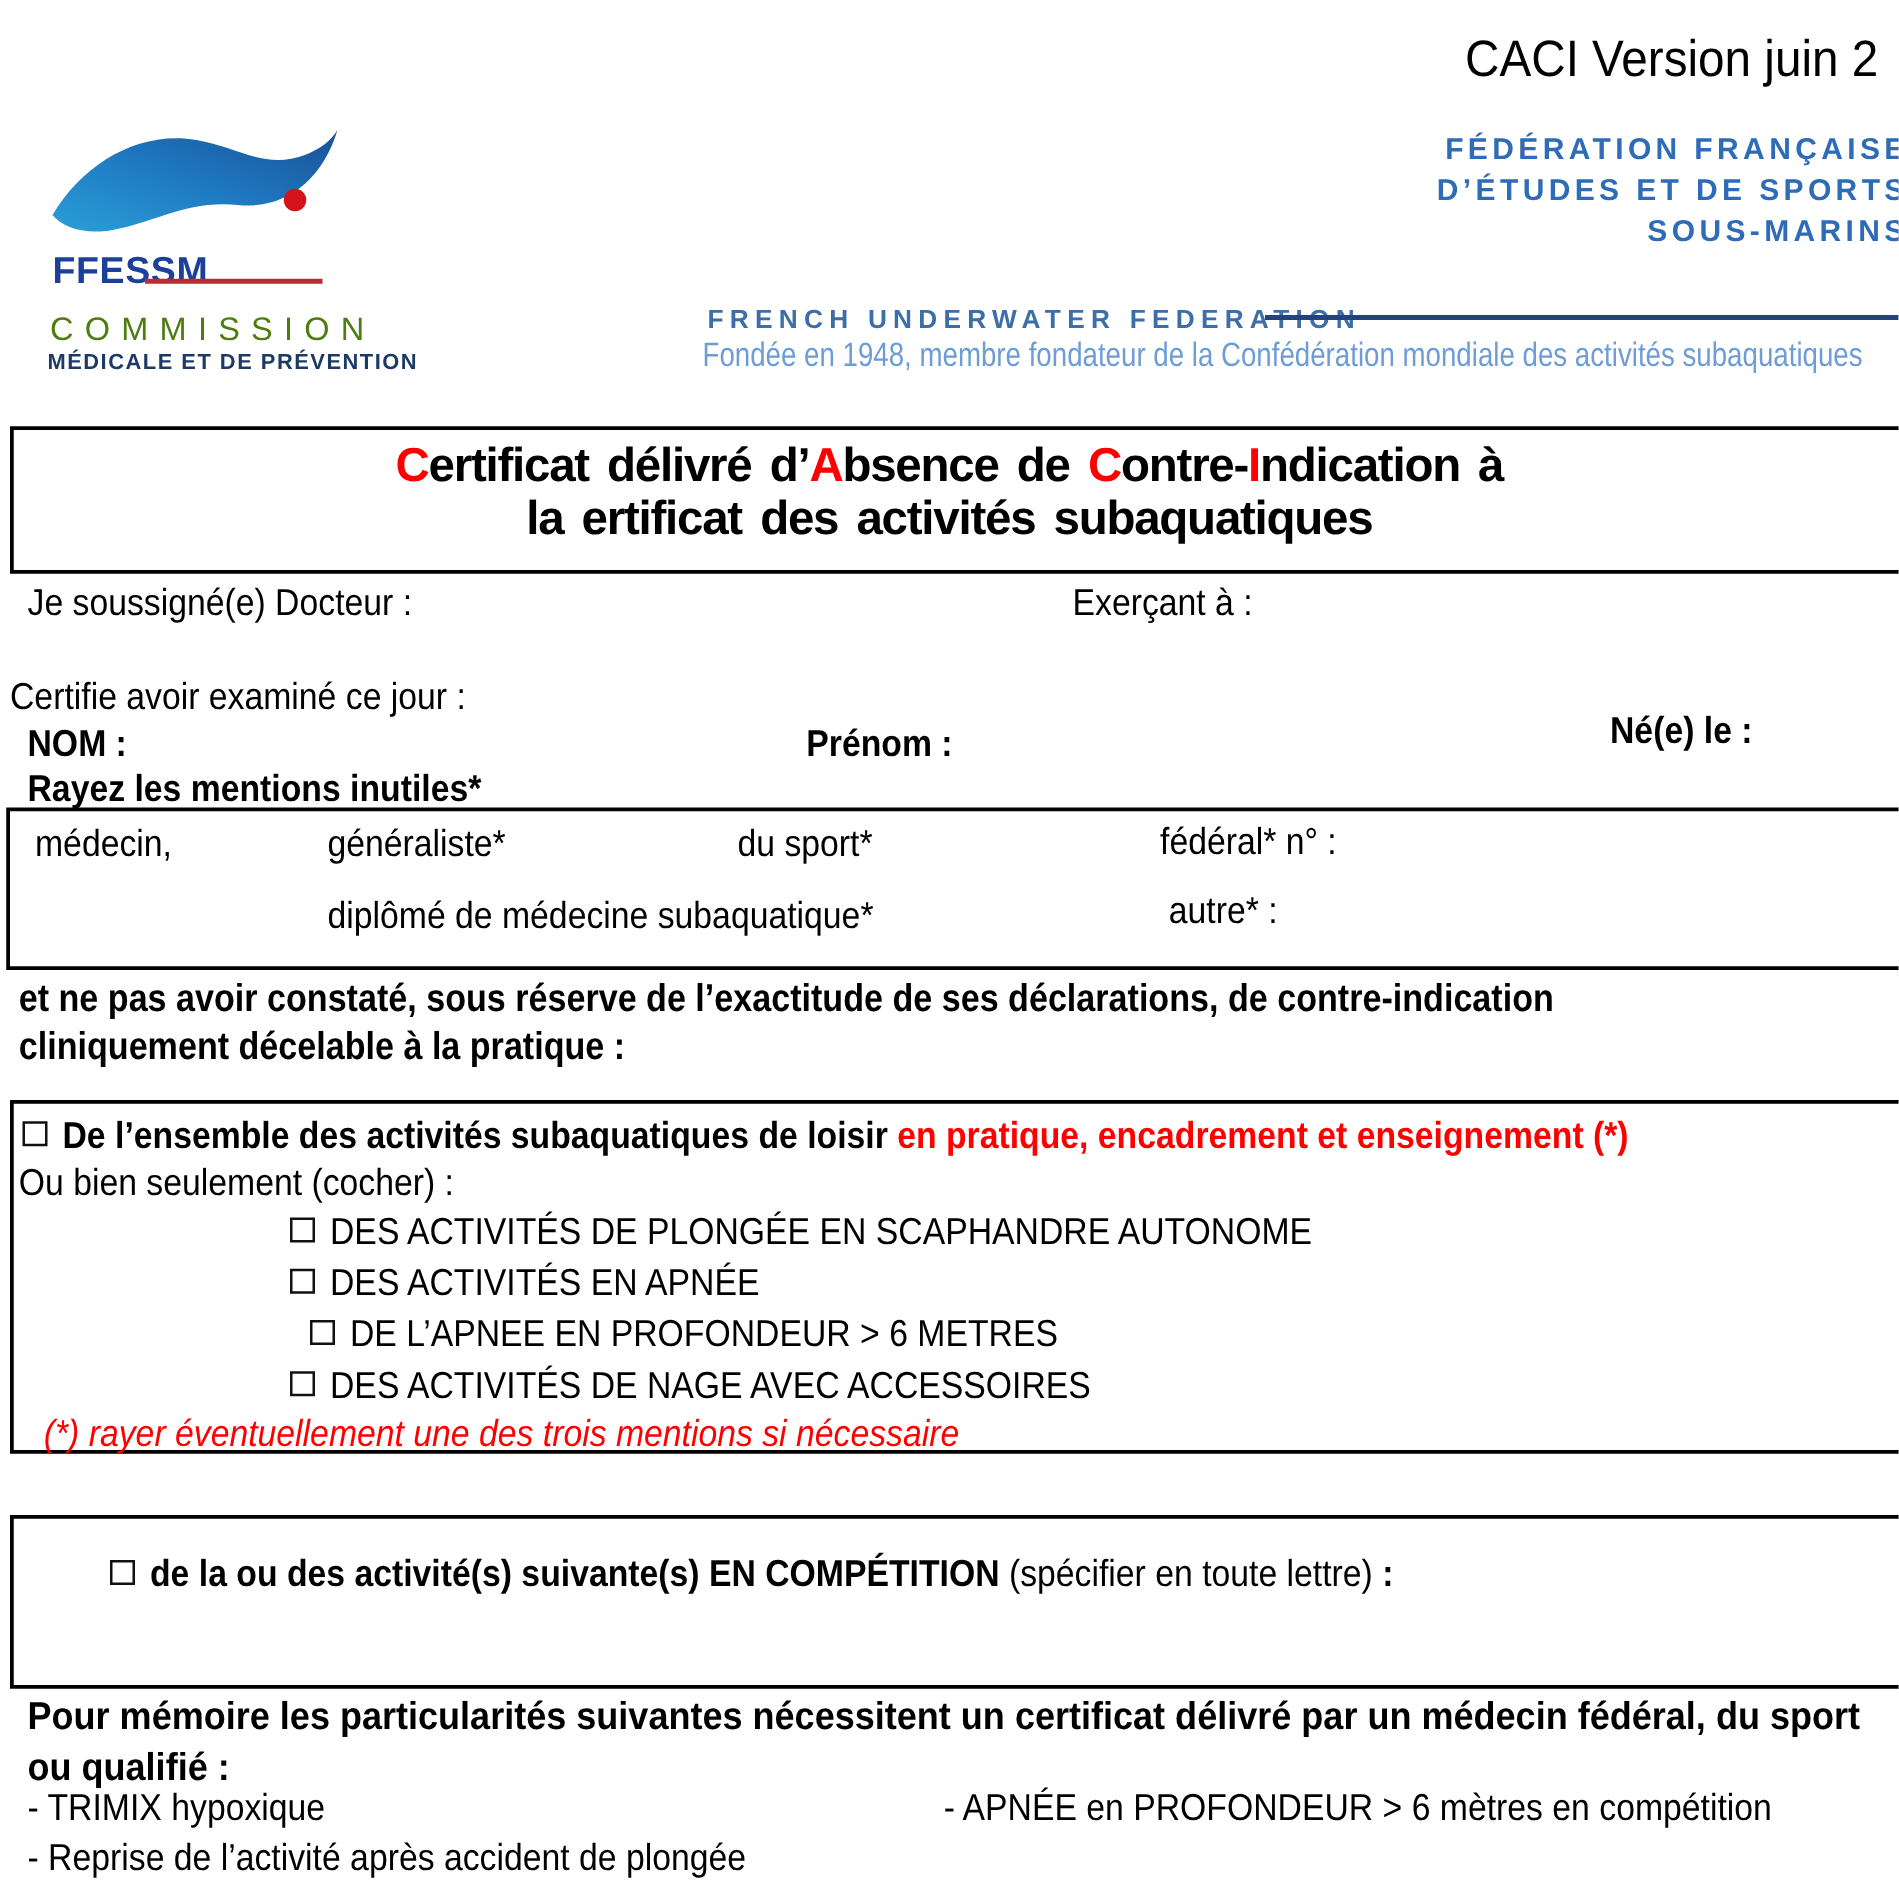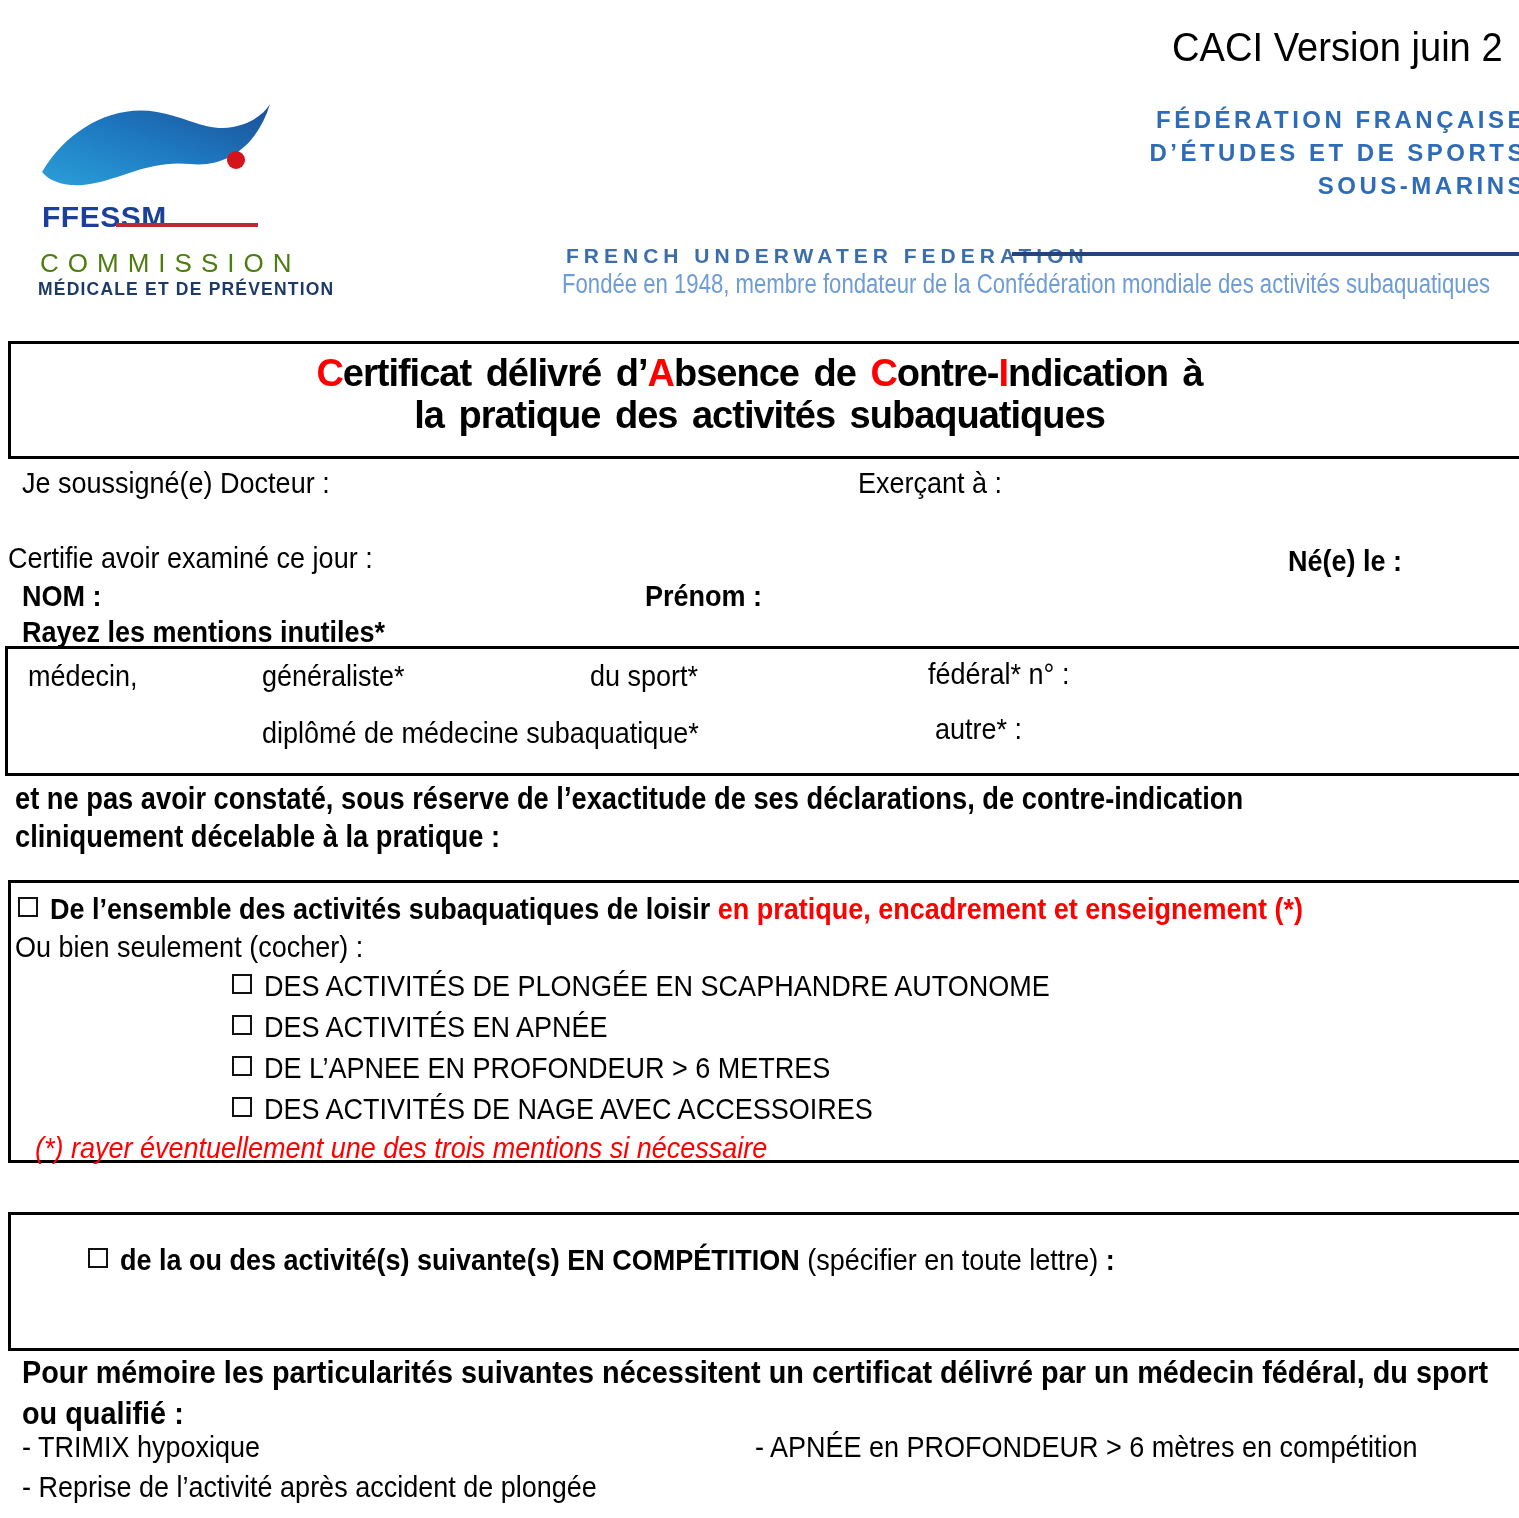--- a/index.html
+++ b/index.html
@@ -71,30 +71,30 @@
   </div>
 
   <div class="abs feden" style="top:244px;left:566px;">FRENCH UNDERWATER FEDERATION</div>
   <div class="navline" style="top:252px;left:1012px;width:507px;"></div>
   <div class="abs founded" style="top:269px;left:562px;">
     <span class="cx s82">Fondée en 1948, membre fondateur de la Confédération mondiale des activités subaquatiques</span>
   </div>
 
   <div class="box" style="top:341px;left:8px;width:1520px;height:112px;"></div>
   <div class="abs titleline" style="top:352px;"><span class="red">C</span><span>ertificat délivré d’</span><span class="red">A</span><span>bsence de </span><span class="red">C</span><span>ontre-</span><span class="red">I</span><span>ndication à</span></div>
-  <div class="abs titleline" style="top:394px;">la pratique des activités subaquatiques</div>
+  <div class="abs titleline" style="top:394px;">la ertificat des activités subaquatiques</div>
 
   <div class="abs" style="top:466px;left:22px;"><span class="cx s90">Je soussigné(e) Docteur :</span></div>
   <div class="abs" style="top:466px;left:858px;"><span class="cx s90">Exerçant à :</span></div>
 
   <div class="abs" style="top:541px;left:8px;text-align:right;"><span class="cx s90">Certifie avoir examiné ce jour :</span></div>
 
   <div class="abs b" style="top:579px;left:22px;"><span class="cx s90">NOM :</span></div>
   <div class="abs b" style="top:579px;left:645px;"><span class="cx s90">Prénom :</span></div>
-  <div class="abs b" style="top:544px;left:1288px;"><span class="cx s90">Né(e) le :</span></div>
+  <div class="abs b" style="top:568px;left:1288px;"><span class="cx s90">Né(e) le :</span></div>
 
   <div class="abs b" style="top:615px;left:22px;"><span class="cx s90">Rayez les mentions inutiles*</span></div>
 
   <div class="box" style="top:646px;left:5px;width:1524px;height:124px;"></div>
   <div class="abs" style="top:659px;left:28px;"><span class="cx s90">médecin,</span></div>
   <div class="abs" style="top:659px;left:262px;"><span class="cx s90">généraliste*</span></div>
   <div class="abs" style="top:659px;left:590px;"><span class="cx s90">du sport*</span></div>
   <div class="abs" style="top:657px;left:928px;"><span class="cx s90">fédéral*  n° :</span></div>
   <div class="abs" style="top:716px;left:262px;"><span class="cx s90">diplômé de médecine subaquatique*</span></div>
   <div class="abs" style="top:712px;left:935px;"><span class="cx s90">autre* :</span></div>
@@ -111,21 +111,21 @@
   <div class="abs" style="top:930px;left:15px;"><span class="cx s90">Ou bien seulement (cocher) :</span></div>
 
   <div class="abs row" style="top:969px;left:232px;">
     <span class="sq" style="margin-top:5px;"></span>
     <span class="cx s90 opt-label">DES ACTIVITÉS DE PLONGÉE EN SCAPHANDRE AUTONOME</span>
   </div>
   <div class="abs row" style="top:1010px;left:232px;">
     <span class="sq" style="margin-top:5px;"></span>
     <span class="cx s90 opt-label">DES ACTIVITÉS EN APNÉE</span>
   </div>
-  <div class="abs row" style="top:1051px;left:232px;">
+  <div class="abs row" style="top:1051px;left:248px;">
     <span class="sq" style="margin-top:5px;"></span>
     <span class="cx s90 opt-label">DE L’APNEE EN PROFONDEUR &gt; 6 METRES</span>
   </div>
   <div class="abs row" style="top:1092px;left:232px;">
     <span class="sq" style="margin-top:5px;"></span>
     <span class="cx s90 opt-label">DES ACTIVITÉS DE NAGE AVEC ACCESSOIRES</span>
   </div>
 
   <div class="abs red i" style="top:1131px;left:35px;"><span class="cx s90">(*) rayer éventuellement une des trois mentions si nécessaire</span></div>
 

